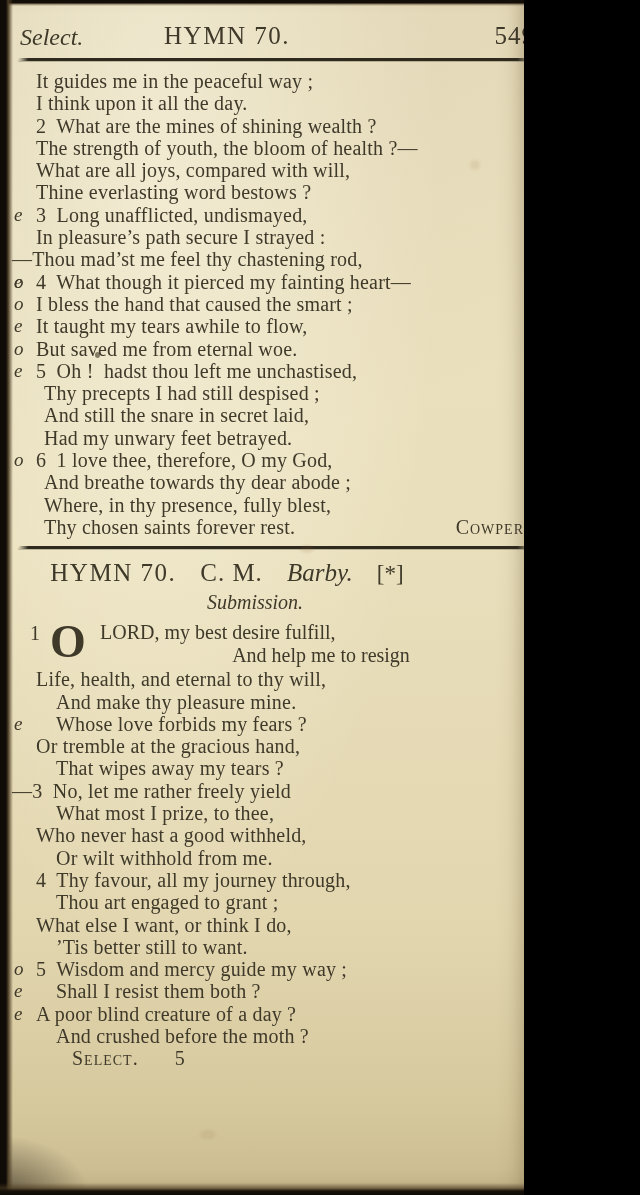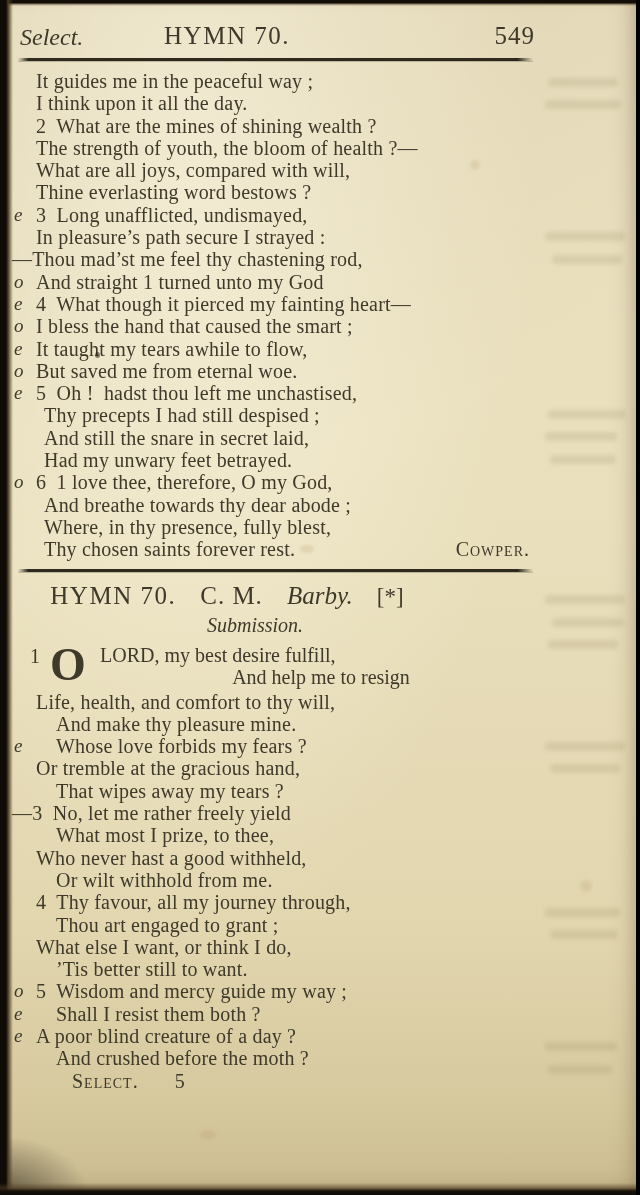--- a/index.html
+++ b/index.html
@@ -1,17 +1,17 @@
 <!DOCTYPE html>
 <html><head>
 <meta charset="utf-8">
 <style>
   html,body{margin:0;padding:0;background:#000;}
   .page{
-    position:relative;width:636px;height:1195px;overflow:hidden;
+    position:relative;width:524px;height:1195px;overflow:hidden;
     font-family:"Liberation Serif","DejaVu Serif",serif;color:#3f392a;
     background:
       radial-gradient(ellipse at 30% 15%, rgba(255,252,235,0.5), rgba(255,252,235,0) 55%),
       linear-gradient(160deg, rgba(120,95,55,0.10), rgba(120,95,55,0) 40%),
       linear-gradient(180deg,#ece2c2 0%,#e9dfbc 45%,#e2d6af 78%,#d6c89d 93%,#c9ba8f 100%);
     box-shadow:inset -14px 0 22px -12px rgba(95,75,40,0.35), inset 0 -16px 20px -12px rgba(95,75,40,0.35);
   }
   .edge-top{position:absolute;top:0;left:0;right:0;height:6px;
     background:linear-gradient(180deg,#130d07 0,#130d07 3px,rgba(60,45,25,0.55) 4px,rgba(60,45,25,0) 6px);z-index:5;}
   .edge-left{position:absolute;top:0;bottom:0;left:0;width:13px;
@@ -86,21 +86,21 @@
     <div class="lines">
         <div class="line i0"><span class="ltext">It guides me in the peaceful way ;</span></div>
         <div class="line i0"><span class="ltext">I think upon it all the day.</span></div>
         <div class="line i0"><span class="ltext">2  What are the mines of shining wealth ?</span></div>
         <div class="line i0"><span class="ltext">The strength of youth, the bloom of health ?—</span></div>
         <div class="line i0"><span class="ltext">What are all joys, compared with will,</span></div>
         <div class="line i0"><span class="ltext">Thine everlasting word bestows ?</span></div>
         <div class="line i0"><span class="marker">e</span><span class="ltext">3  Long unafflicted, undismayed,</span></div>
         <div class="line i0"><span class="ltext">In pleasure’s path secure I strayed :</span></div>
         <div class="line i3"><span class="ltext">—Thou mad’st me feel thy chastening rod,</span></div>
-        <div class="line i0"><span class="marker">o</span><span class="ltext">And straight 1 turned unto my God</span></div>
+        <div class="line i0"><span class="marker">o</span></div>
         <div class="line i0"><span class="marker">e</span><span class="ltext">4  What though it pierced my fainting heart—</span></div>
         <div class="line i0"><span class="marker">o</span><span class="ltext">I bless the hand that caused the smart ;</span></div>
         <div class="line i0"><span class="marker">e</span><span class="ltext">It taught my tears awhile to flow,</span></div>
         <div class="line i0"><span class="marker">o</span><span class="ltext">But saved me from eternal woe.</span></div>
         <div class="line i0"><span class="marker">e</span><span class="ltext">5  Oh !  hadst thou left me unchastised,</span></div>
         <div class="line i1"><span class="ltext">Thy precepts I had still despised ;</span></div>
         <div class="line i1"><span class="ltext">And still the snare in secret laid,</span></div>
         <div class="line i1"><span class="ltext">Had my unwary feet betrayed.</span></div>
         <div class="line i0"><span class="marker">o</span><span class="ltext">6  1 love thee, therefore, O my God,</span></div>
         <div class="line i1"><span class="ltext">And breathe towards thy dear abode ;</span></div>
@@ -120,21 +120,21 @@
     <div class="subtitle">Submission.</div>
 
     <div class="verse1">
       <span class="v1num">1</span>
       <span class="dropcap">O</span>
       <div class="v1l1">LORD, my best desire fulfill,</div>
       <div class="v1l2">And help me to resign</div>
     </div>
 
     <div class="lines lines2">
-        <div class="line i0"><span class="ltext">Life, health, and comfort to thy will,</span></div>
+        <div class="line i0"><span class="ltext">Life, health, and eternal to thy will,</span></div>
         <div class="line i2"><span class="ltext">And make thy pleasure mine.</span></div>
         <div class="line i0"><span class="marker">e</span></div>
         <div class="line i2"><span class="ltext">Whose love forbids my fears ?</span></div>
         <div class="line i0"><span class="ltext">Or tremble at the gracious hand,</span></div>
         <div class="line i2"><span class="ltext">That wipes away my tears ?</span></div>
         <div class="line i3"><span class="ltext">—3  No, let me rather freely yield</span></div>
         <div class="line i2"><span class="ltext">What most I prize, to thee,</span></div>
         <div class="line i0"><span class="ltext">Who never hast a good withheld,</span></div>
         <div class="line i2"><span class="ltext">Or wilt withhold from me.</span></div>
         <div class="line i0"><span class="ltext">4  Thy favour, all my journey through,</span></div>

